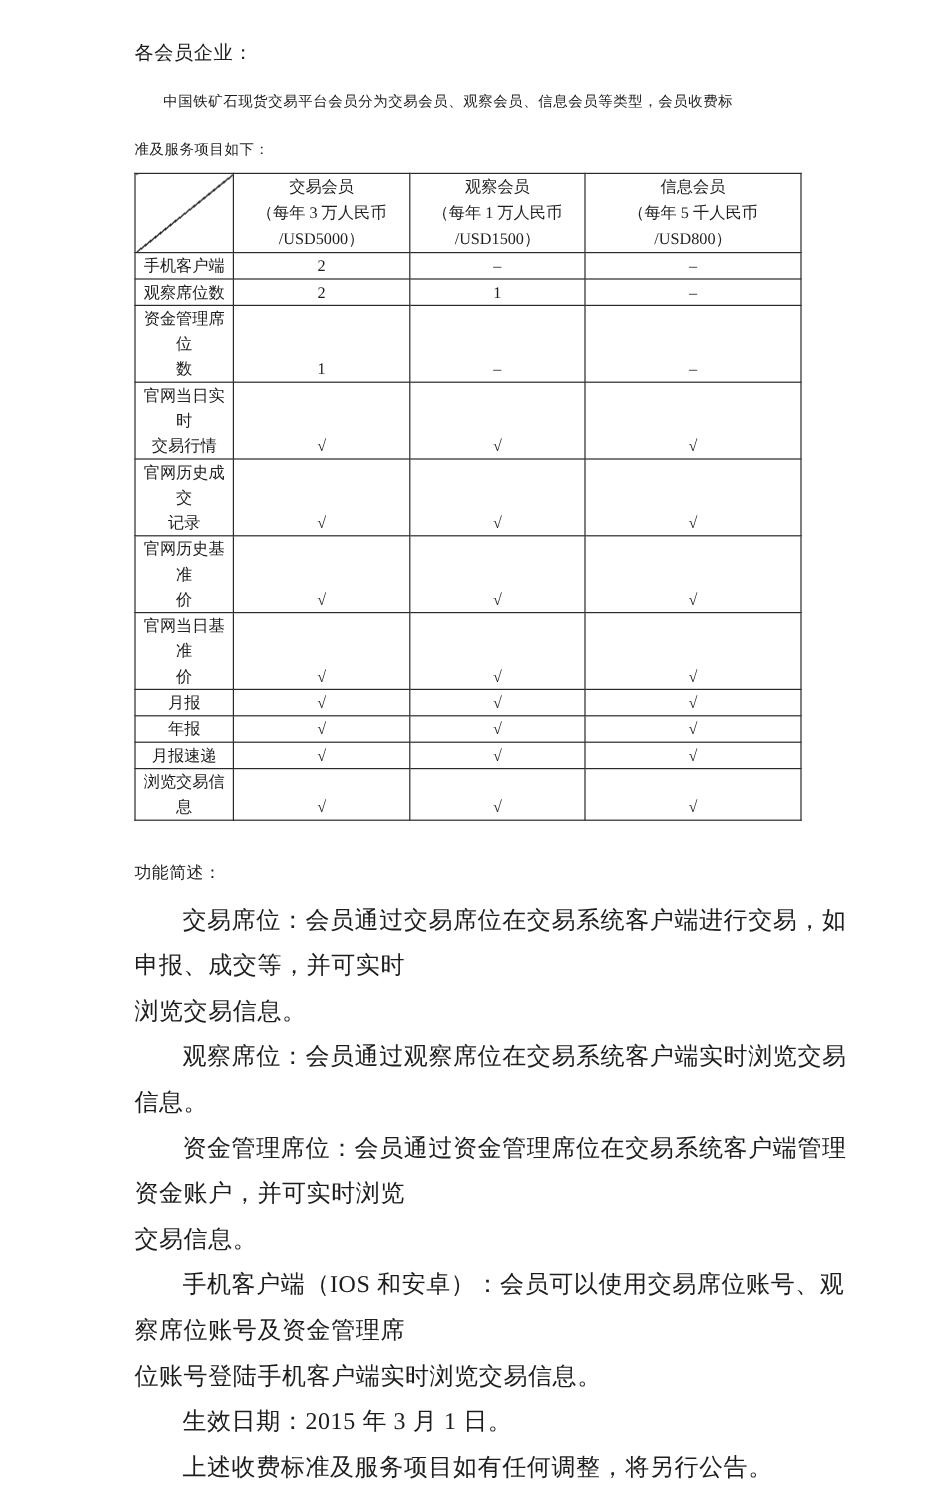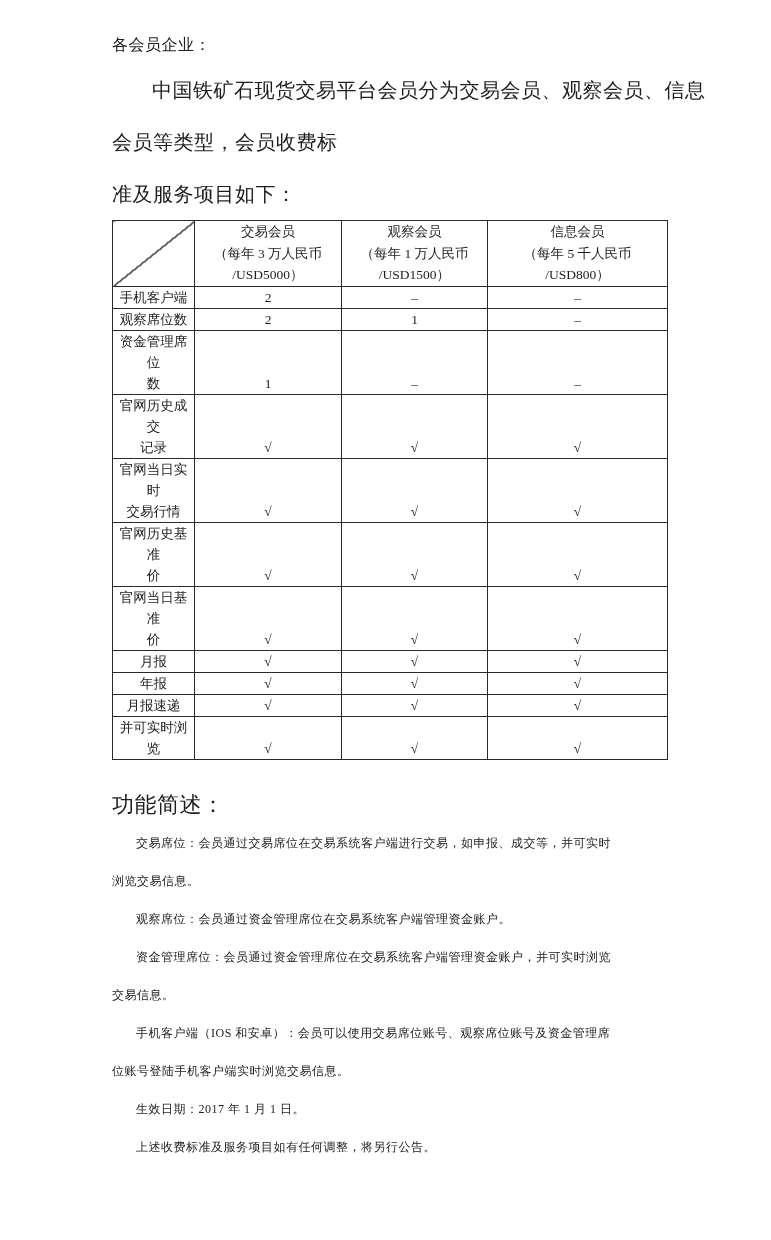--- a/index.html
+++ b/index.html
@@ -20,22 +20,22 @@
     width:601px;
   }
   p{margin:0;}
   .salutation{
     margin-top:26px;
     font-size:16px;
     line-height:38px;
     letter-spacing:0.5px;
   }
   .intro{
-    font-size:20px;
-    line-height:52px;
+    font-size:12px;
+    line-height:40px;
     text-indent:2em;
     white-space:pre-line;
     letter-spacing:0.5px;
   }
   table.fee-table{
     border-collapse:collapse;
     table-layout:fixed;
     width:555px;
     margin-top:0px;
     font-size:13.5px;
@@ -55,26 +55,26 @@
   td.diag-cell{
     padding:0;
     background:linear-gradient(to bottom right,
       transparent calc(50% - 0.7px),
       #2a2a2a calc(50% - 0.7px),
       #2a2a2a calc(50% + 0.7px),
       transparent calc(50% + 0.7px));
   }
   .features-heading{
     margin-top:26px;
-    font-size:22px;
+    font-size:14px;
     line-height:38px;
     letter-spacing:0.5px;
   }
   .para{
-    font-size:12px;
+    font-size:20px;
     line-height:38px;
     text-indent:2em;
     white-space:pre-line;
     letter-spacing:0.5px;
   }
 </style>
 </head>
 <body>
 
 <div class="page">
@@ -118,29 +118,29 @@
             <td class="value-cell">–</td>
           </tr>
           <tr class="h2">
             <td class="label-cell">资金管理席位
 数</td>
             <td class="value-cell">1</td>
             <td class="value-cell">–</td>
             <td class="value-cell">–</td>
           </tr>
           <tr class="h2">
-            <td class="label-cell">官网历史成交
-记录</td>
+            <td class="label-cell">官网当日实时
+交易行情</td>
             <td class="value-cell">√</td>
             <td class="value-cell">√</td>
             <td class="value-cell">√</td>
           </tr>
           <tr class="h2">
-            <td class="label-cell">官网当日实时
-交易行情</td>
+            <td class="label-cell">官网历史成交
+记录</td>
             <td class="value-cell">√</td>
             <td class="value-cell">√</td>
             <td class="value-cell">√</td>
           </tr>
           <tr class="h2">
             <td class="label-cell">官网历史基准
 价</td>
             <td class="value-cell">√</td>
             <td class="value-cell">√</td>
             <td class="value-cell">√</td>
@@ -164,34 +164,34 @@
             <td class="value-cell">√</td>
             <td class="value-cell">√</td>
           </tr>
           <tr class="h1">
             <td class="label-cell">月报速递</td>
             <td class="value-cell">√</td>
             <td class="value-cell">√</td>
             <td class="value-cell">√</td>
           </tr>
           <tr class="h1">
-            <td class="label-cell">并可实时浏览</td>
+            <td class="label-cell">浏览交易信息</td>
             <td class="value-cell">√</td>
             <td class="value-cell">√</td>
             <td class="value-cell">√</td>
           </tr>
         </tbody>
     </table>
 
     <p class="features-heading">功能简述：</p>
 
     <p class="para">交易席位：会员通过交易席位在交易系统客户端进行交易，如申报、成交等，并可实时
 浏览交易信息。</p>
-    <p class="para">观察席位：会员通过资金管理席位在交易系统客户端管理资金账户。</p>
+    <p class="para">观察席位：会员通过观察席位在交易系统客户端实时浏览交易信息。</p>
     <p class="para">资金管理席位：会员通过资金管理席位在交易系统客户端管理资金账户，并可实时浏览
 交易信息。</p>
     <p class="para">手机客户端（IOS 和安卓）：会员可以使用交易席位账号、观察席位账号及资金管理席
 位账号登陆手机客户端实时浏览交易信息。</p>
-    <p class="para">生效日期：2017 年 1 月 1 日。</p>
+    <p class="para">生效日期：2015 年 3 月 1 日。</p>
     <p class="para">上述收费标准及服务项目如有任何调整，将另行公告。</p>
 
   </div>
 </div>
 
 </body></html>

